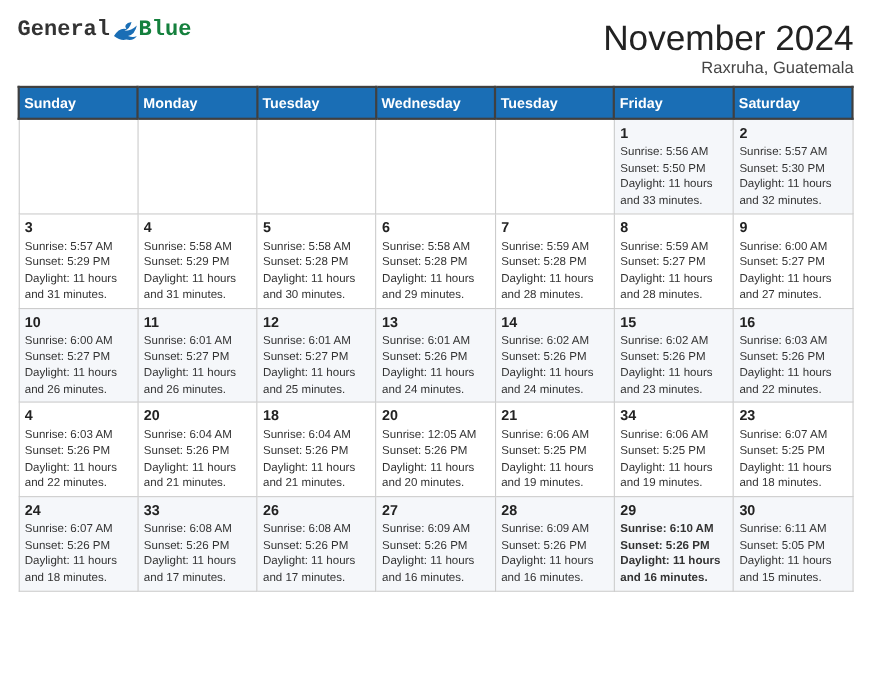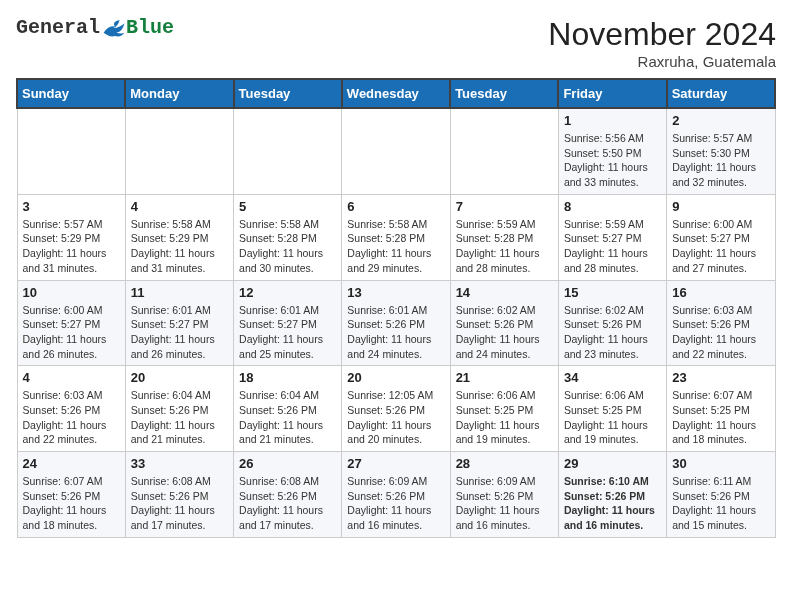--- a/index.html
+++ b/index.html
@@ -338,19 +338,19 @@
         <td>
           <span class="day-num">29</span>
           <div class="day-info" style="white-space: pre-line; font-weight: bold;">Sunrise: 6:10 AM
 Sunset: 5:26 PM
 Daylight: 11 hours
 and 16 minutes.</div>
         </td>
         <td>
           <span class="day-num">30</span>
           <div class="day-info" style="white-space: pre-line;">Sunrise: 6:11 AM
-Sunset: 5:26 PM
+Sunset: 5:05 PM
 Daylight: 11 hours
 and 15 minutes.</div>
         </td>
       </tr>
     </tbody>
 </table>
 
 </body></html>

